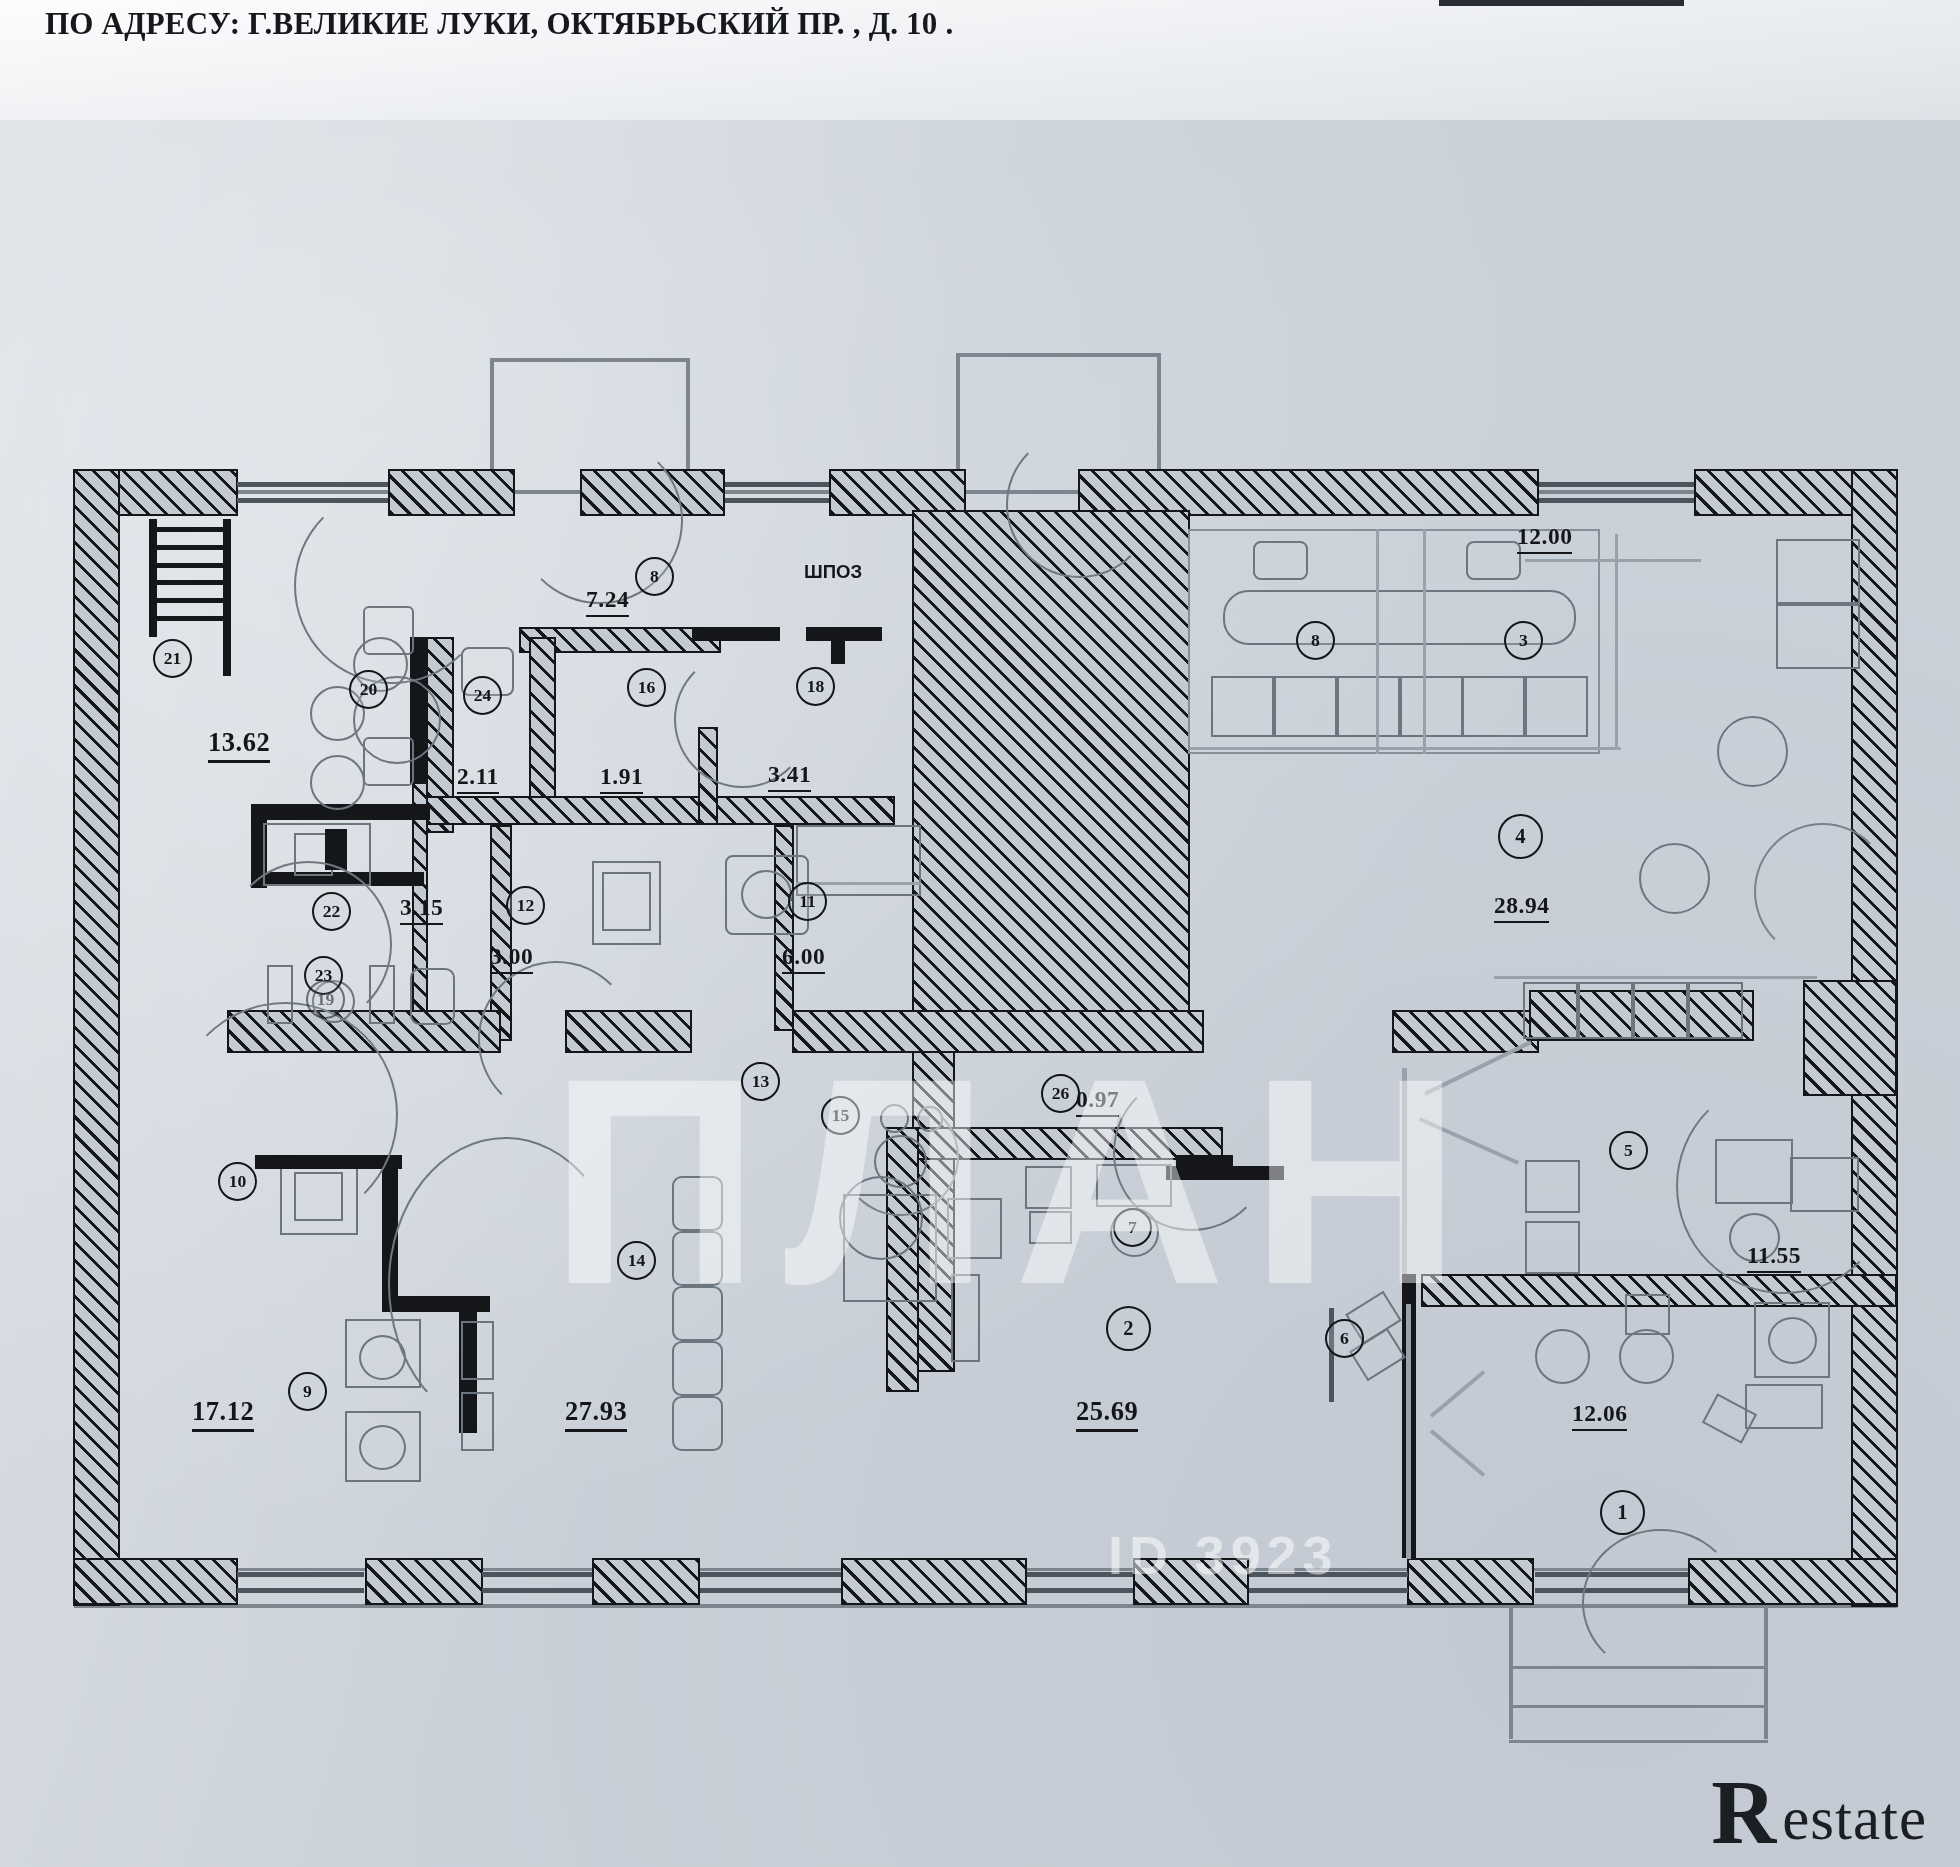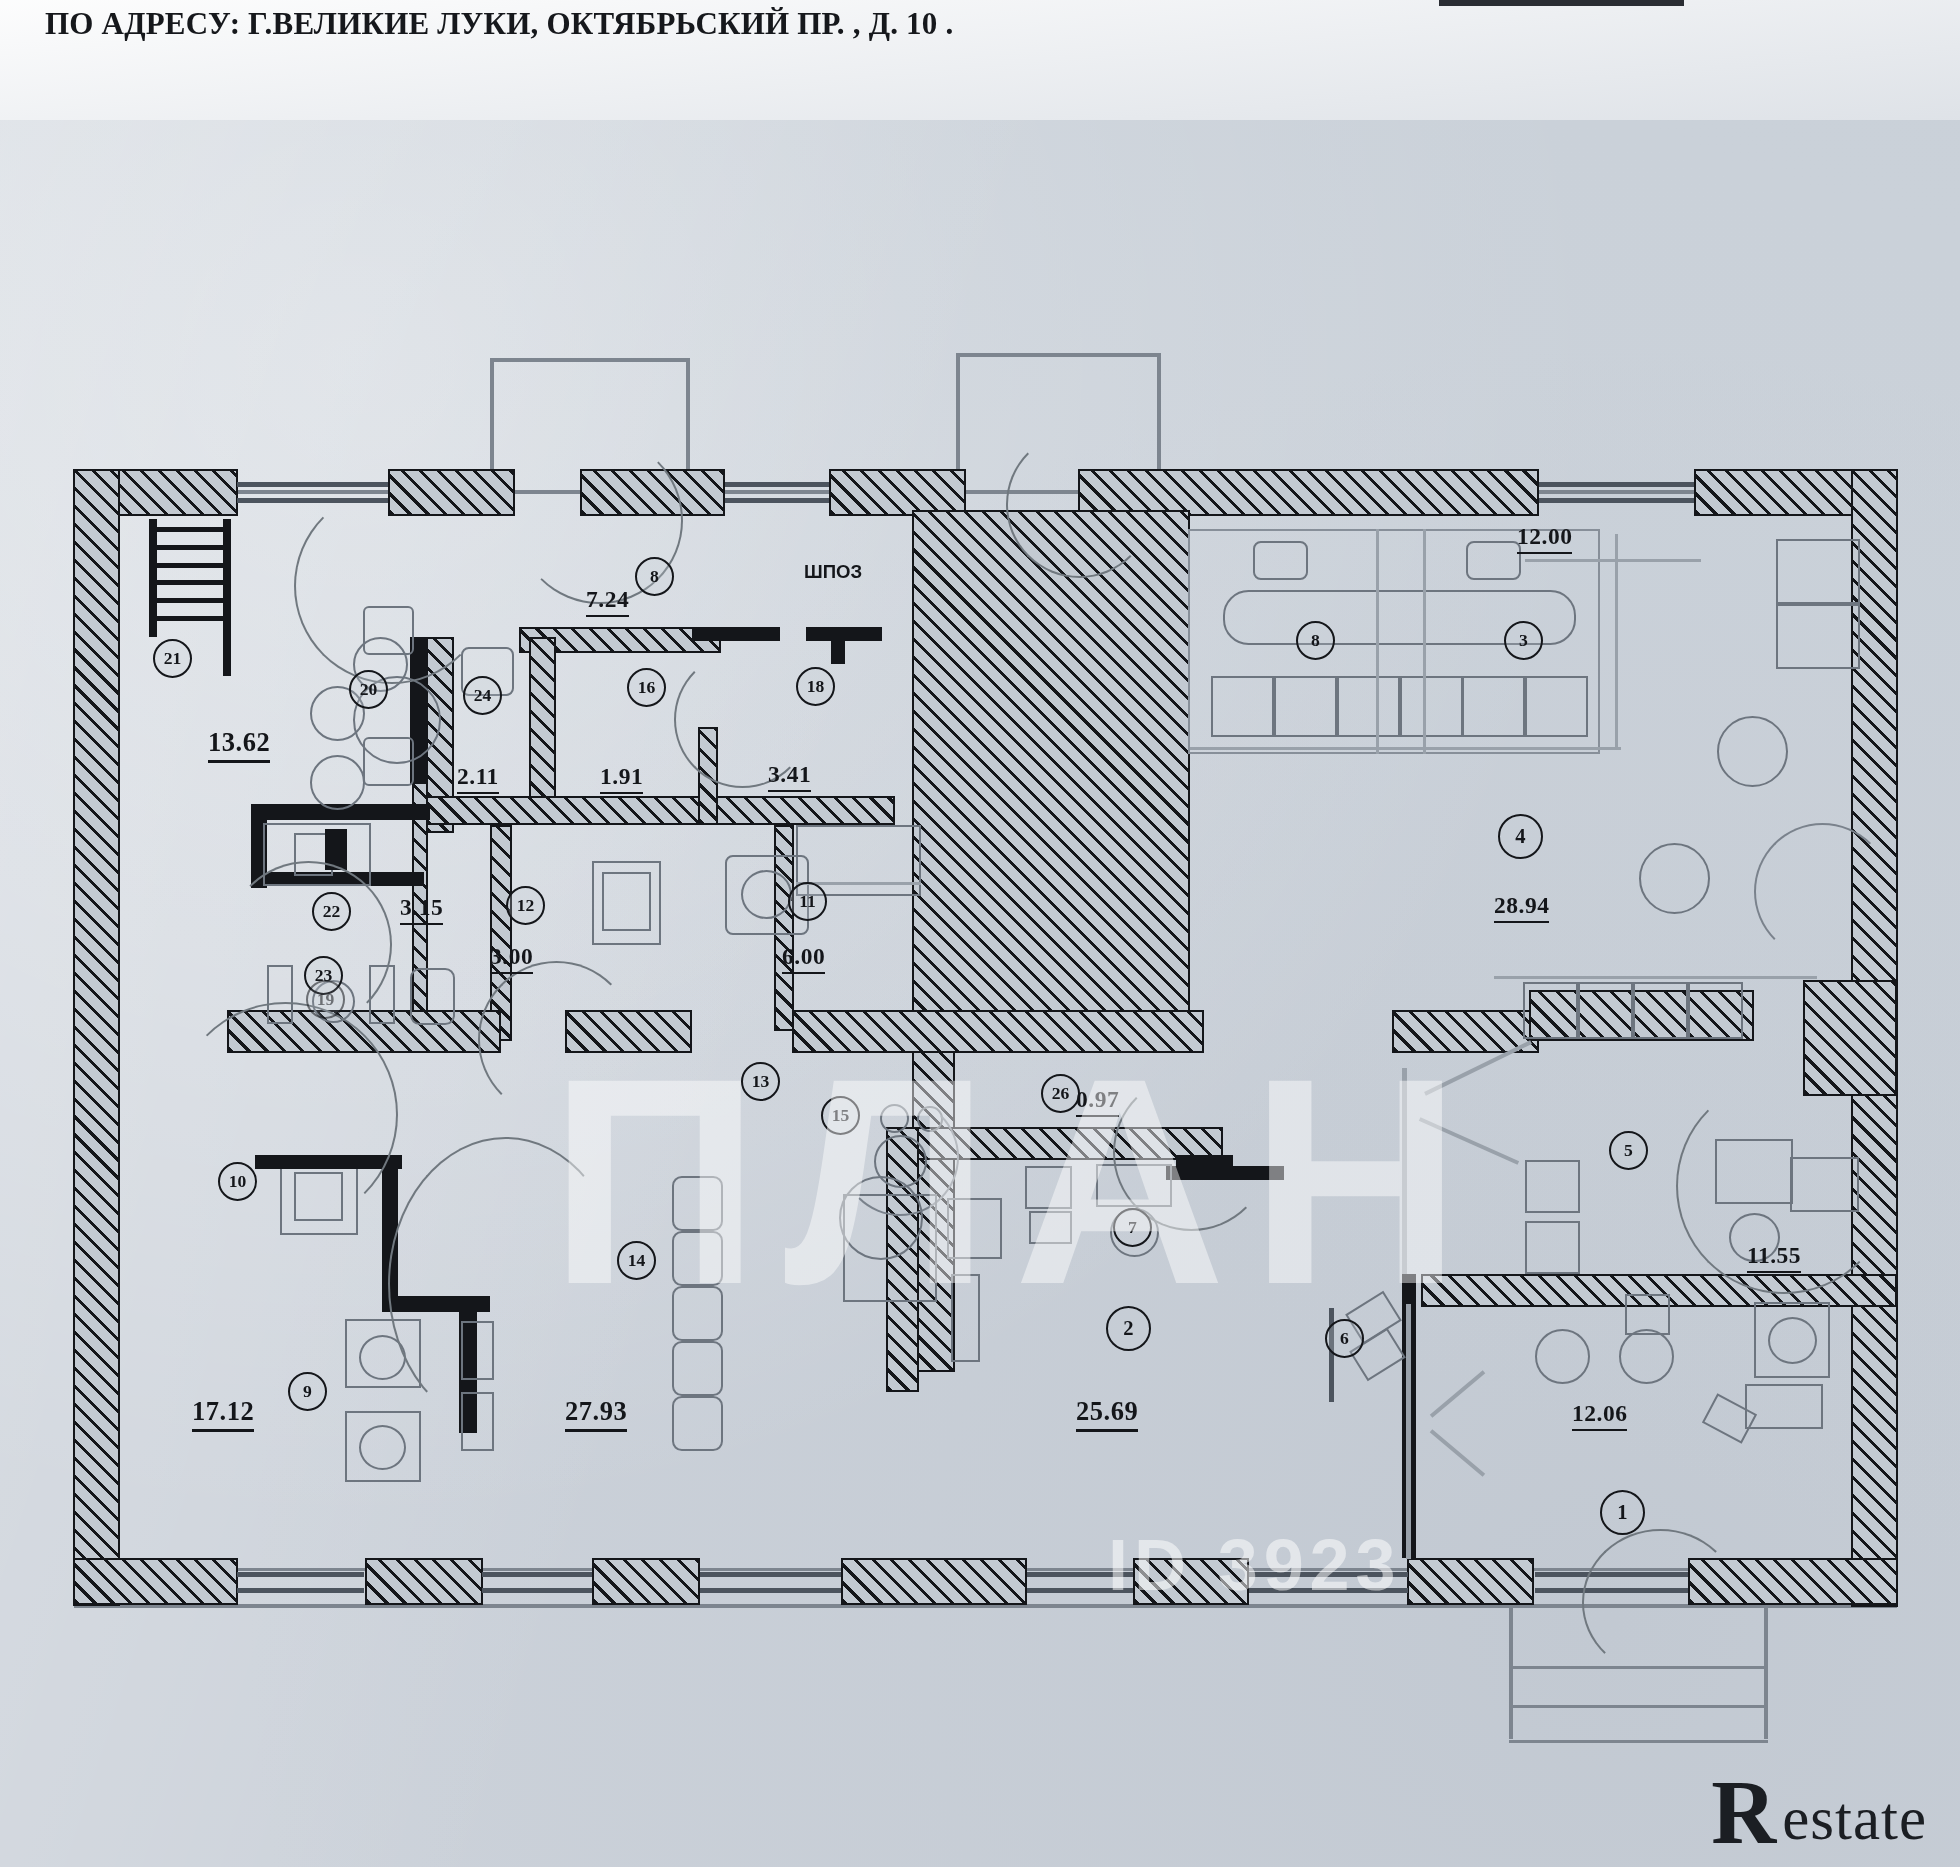--- a/index.html
+++ b/index.html
@@ -78,21 +78,21 @@
   .arc{position:absolute;box-sizing:border-box;border:2px solid #70787f;
        border-radius:50%;background:transparent;}
 
   
   .wm{position:absolute;left:549px;top:1049px;z-index:5;
       font-family:"Liberation Sans",sans-serif;font-weight:bold;
       font-size:294px;letter-spacing:23.5px;color:rgba(255,255,255,.46);
       line-height:.9;user-select:none;}
   .wm2{position:absolute;left:1108px;top:1524px;z-index:5;
       font-family:"Liberation Sans",sans-serif;font-weight:bold;
-      font-size:72px;letter-spacing:5.9px;color:rgba(255,255,255,.52);}
+      font-size:54px;letter-spacing:5.9px;color:rgba(255,255,255,.52);}
 
   .logo{position:absolute;right:33px;bottom:17.6px;z-index:60;
         display:flex;align-items:flex-end;gap:5.9px;}
   .logo .r{font-family:"Liberation Serif",serif;font-size:90px;font-weight:bold;
            color:#1b1e23;line-height:.8;}
   .logo .t{font-family:"Liberation Serif",serif;font-size:61px;
            color:#1b1e23;line-height:1;letter-spacing:1px;}
 </style>
 </head>
 <body>

